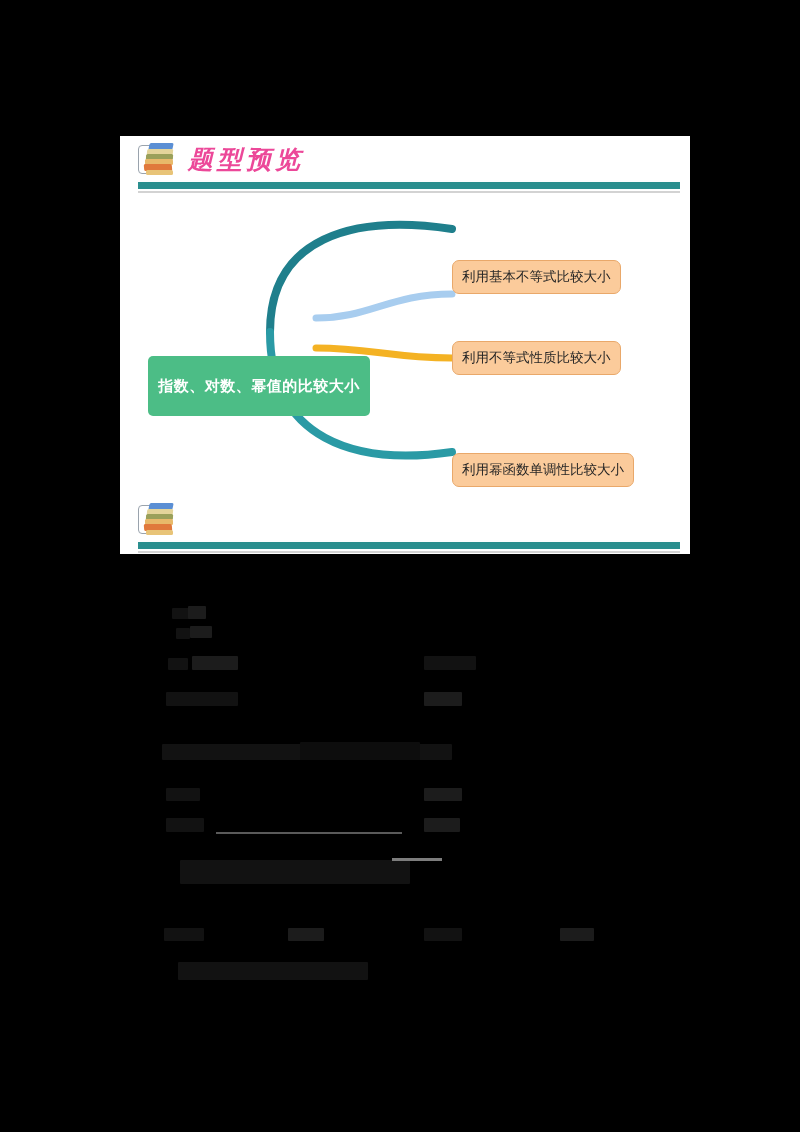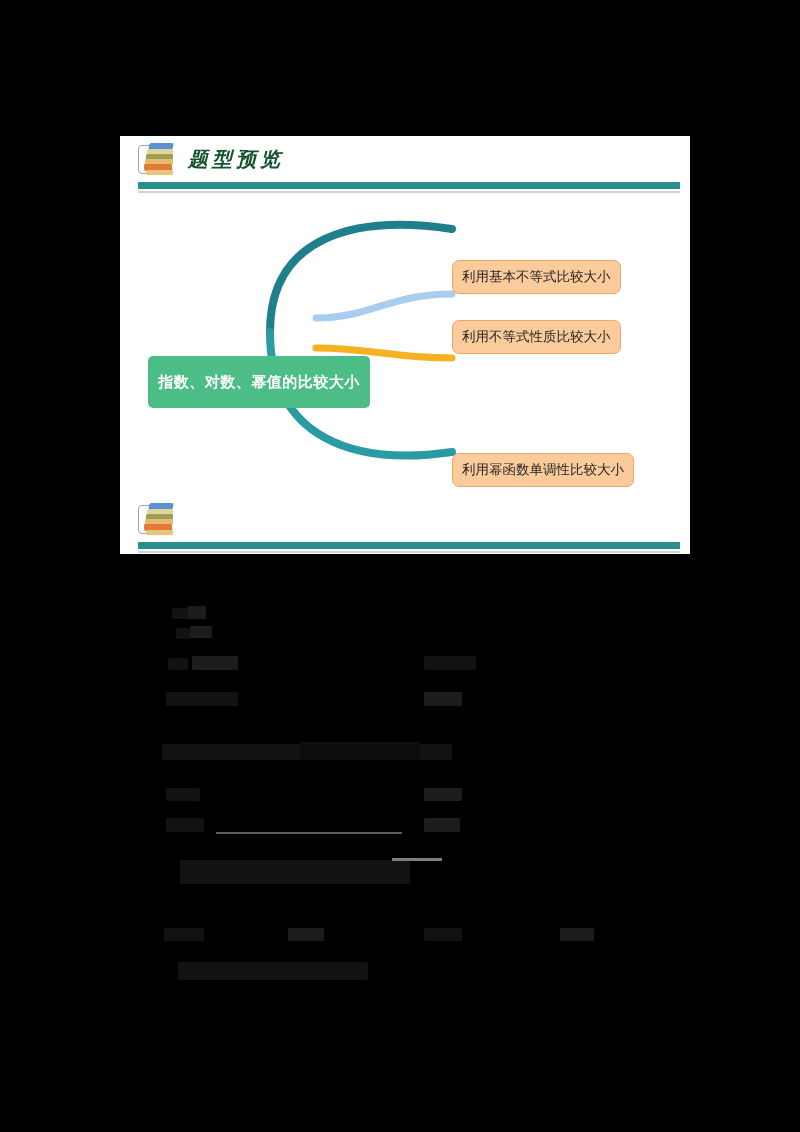--- a/index.html
+++ b/index.html
@@ -69,24 +69,24 @@
   }
   .books-icon .bk1 { left: 11px; top: 2px;  width: 24px; height: 7px;  background: #5b8fd4; transform: skewX(-12deg); }
   .books-icon .bk2 { left: 9px;  top: 8px;  width: 26px; height: 6px;  background: #e3d49a; transform: skewX(-7deg); }
   .books-icon .bk3 { left: 8px;  top: 13px; width: 27px; height: 6px;  background: #9aa05a; transform: skewX(-4deg); }
   .books-icon .bk4 { left: 7px;  top: 18px; width: 28px; height: 6px;  background: #e8b96a; transform: skewX(2deg); }
   .books-icon .bk5 { left: 6px;  top: 23px; width: 28px; height: 7px;  background: #e0793c; transform: skewX(5deg); }
   .books-icon .bk6 { left: 8px;  top: 29px; width: 27px; height: 5px;  background: #e8c478; }
 
   .hdr-title {
     font-family: "DejaVu Sans", "Liberation Sans", sans-serif;
-    font-size: 20px;
+    font-size: 25px;
     font-weight: 700;
     font-style: italic;
-    color: #14532d;
+    color: #ec4899;
     letter-spacing: 4px;
     white-space: nowrap;
   }
 
   .hdr-rule-thick {
     position: absolute;
     left: 18px;
     top: 46px;
     width: 542px;
     height: 7px;
@@ -123,41 +123,41 @@
     justify-content: center;
     white-space: nowrap;
     font-family: Liberation Serif, serif;
     margin-top: 48px;
   }
 
   .node-root {
     left: 28px;
     top: 110px;
     width: 222px;
-    height: 52px;
+    height: 60px;
     background: #4cbd86;
     border-radius: 5px;
     color: #ffffff;
     font-size: 15px;
     font-weight: 700;
     letter-spacing: 0.5px;
   }
 
   .node-branch {
     background: #fbcb9b;
     border: 1.5px solid #e9a86a;
     border-radius: 7px;
     color: #262626;
     font-size: 13.5px;
     font-weight: 400;
     height: 34px;
     padding: 0 9px;
   }
   .node-b1 { left: 332px; top: 14px;  }
-  .node-b2 { left: 332px; top: 74px;  }
+  .node-b2 { left: 332px; top: 95px;  }
   .node-b3 { left: 332px; top: 143px; }
   .node-b4 { left: 332px; top: 207px; }
 
   
   #obscured-block {
     position: absolute;
     left: 0;
     top: 580px;
     width: 800px;
     height: 420px;

